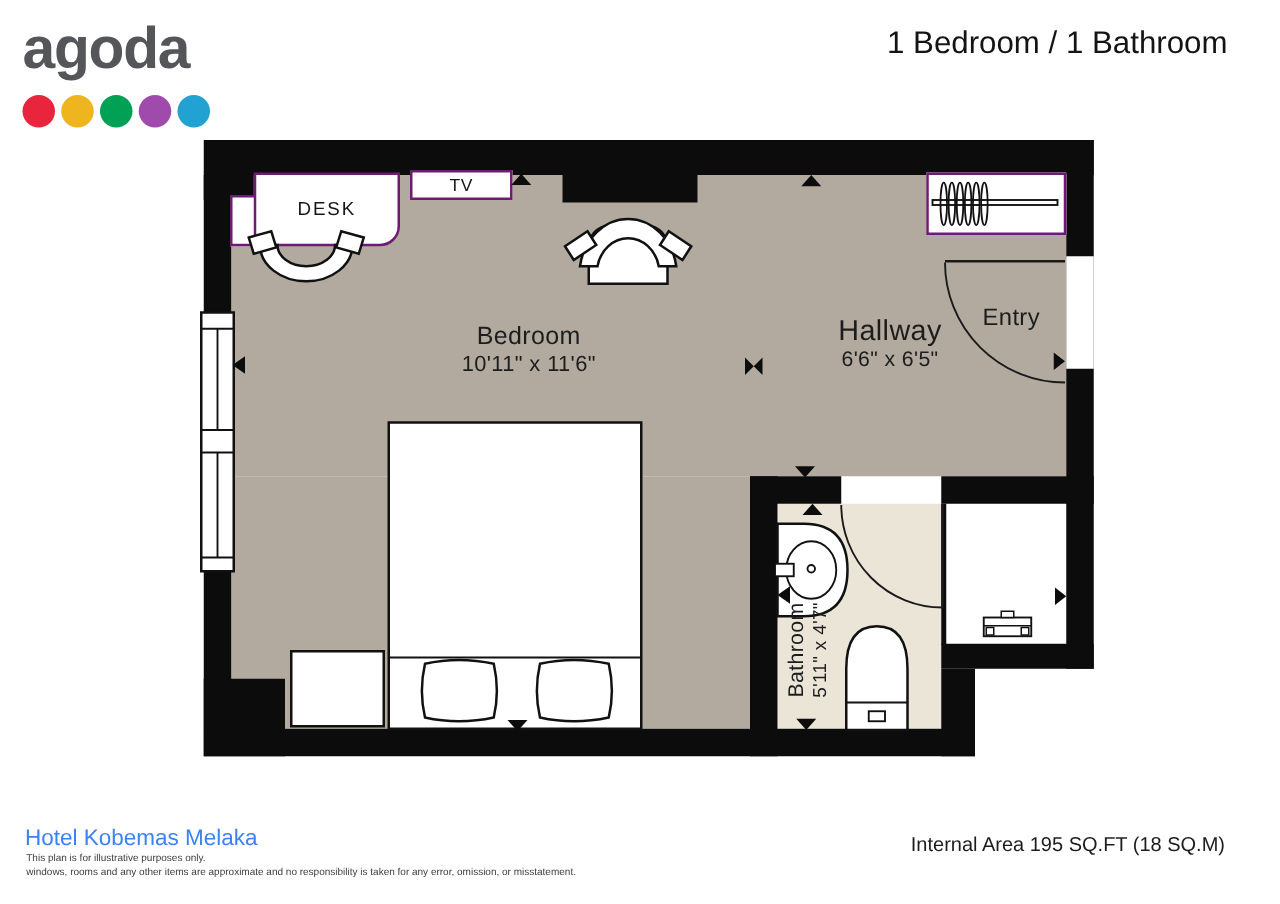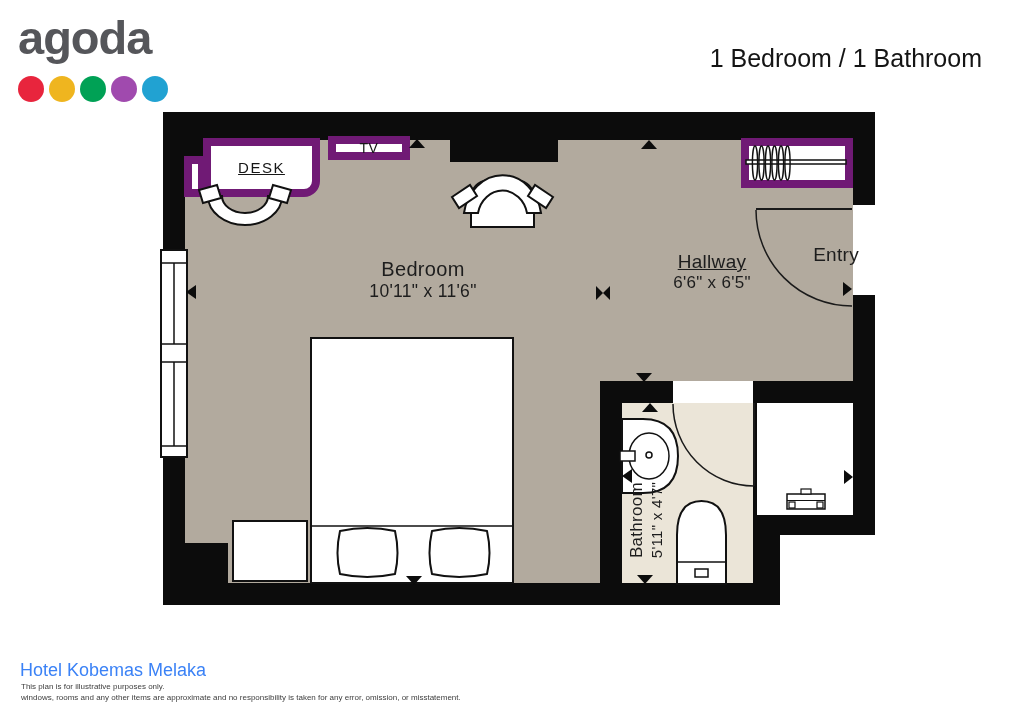--- a/index.html
+++ b/index.html
@@ -1,30 +1,30 @@
 <!DOCTYPE html>
 <html><head>
 <meta charset="utf-8">
 <style>
   html,body{margin:0;padding:0;background:#fff;}
   #root{position:relative;width:1024px;height:723px;background:#ffffff;overflow:hidden;
         font-family:"Liberation Sans",sans-serif;color:#111;border-radius:13px;}
   .wall{position:absolute;background:#0c0c0c;}
   .floor{position:absolute;}
   .whitebox{position:absolute;background:#fff;}
-  .box{position:absolute;background:#fff;border:8px solid #701a75;box-sizing:border-box;
+  .box{position:absolute;background:#fff;border:2px solid #701a75;box-sizing:border-box;
        display:flex;align-items:center;justify-content:center;color:#161616;}
   .roomlabel{position:absolute;text-align:center;color:#1d1d1d;line-height:1.22;}
   .roomlabel .rname{font-size:20px;font-weight:500;letter-spacing:.3px;}
   .roomlabel .rdims{font-size:17.5px;font-weight:400;letter-spacing:.3px;}
   #logo-text{position:absolute;left:18px;top:10px;font-size:47px;font-weight:600;
              color:#55565a;letter-spacing:-1px;}
   #logo-dots{position:absolute;left:18px;top:76px;display:flex;}
   .dot{width:26px;height:26px;border-radius:50%;margin-right:5px;}
-  #plan-title{position:absolute;top:20px;right:42px;font-size:25px;font-weight:500;color:#141414;margin-top:24px;}
+  #plan-title{position:absolute;top:20px;right:42px;font-size:25px;font-weight:500;color:#141414;}
   #footer-hotel{position:absolute;left:20px;top:660px;font-size:18px;color:#3b82f6;}
   #footer-disclaimer{position:absolute;left:21px;top:682px;font-size:8px;line-height:10.5px;color:#3d3d3d;width:460px;}
   #footer-area{position:absolute;right:44px;top:668px;font-size:16px;color:#1d1d1d;}
   svg{position:absolute;left:0;top:0;pointer-events:none;}
 </style>
 </head>
 <body>
 
 <div id="root">
 
@@ -51,21 +51,21 @@
   <div class="wall" style="left:853px;top:112px;width:22px;height:423px;"></div>
   <div class="wall" style="left:600px;top:381px;width:22px;height:224px;"></div>
   <div class="wall" style="left:600px;top:381px;width:73px;height:22px;"></div>
   <div class="wall" style="left:753px;top:381px;width:122px;height:22px;"></div>
   <div class="wall" style="left:753px;top:515px;width:122px;height:20px;"></div>
   <div class="wall" style="left:753px;top:535px;width:27px;height:70px;"></div>
 
   <div class="whitebox" style="left:853px;top:205px;width:22px;height:90px;"></div>
 
   <div class="box" style="left:184px;top:156px;width:22px;height:41px;"></div>
-  <div class="box" style="left:203px;top:138px;width:117px;height:59px;border-radius:0 0 16px 0;font-size:15px;font-weight:500;letter-spacing:1.5px;text-decoration:underline;">
+  <div class="box" style="left:203px;top:138px;width:117px;height:59px;border-radius:0 0 16px 0;font-size:15px;font-weight:500;letter-spacing:1.5px;">
     <span>DESK</span>
   </div>
   <div class="box" style="left:328px;top:136px;width:82px;height:24px;font-size:14px;font-weight:500;letter-spacing:.5px;">
     <span>TV</span>
   </div>
   <div class="box" style="left:741px;top:138px;width:112px;height:50px;"></div>
 
   <svg width="1024" height="723" viewBox="0 0 1024 723">
 
     <g stroke="#111" fill="#fff">
@@ -161,30 +161,31 @@
       <polygon points="596,286 596,300 603,293"></polygon>
       <polygon points="610,286 610,300 603,293"></polygon>
     </g>
   </svg>
 
   <div class="roomlabel" style="left:323px;top:257px;width:200px;">
     <div class="rname">Bedroom</div>
     <div class="rdims">10'11" x 11'6"</div>
   </div>
   <div class="roomlabel" style="left:632px;top:250px;width:160px;">
-    <div class="rname" style="font-size:19px;text-decoration:underline;">Hallway</div>
+    <div class="rname" style="font-size:23px;">Hallway</div>
     <div class="rdims" style="font-size:17px;">6'6" x 6'5"</div>
   </div>
   <div class="roomlabel" style="left:759px;top:243px;width:100px;">
-    <div class="rname" style="font-size:19px;text-align:right;">Entry</div>
+    <div class="rname" style="font-size:19px;">Entry</div>
   </div>
   <div class="roomlabel" style="left:577px;top:497px;width:146px;height:46px;transform:rotate(-90deg);">
     <div class="rname" style="font-size:17px;">Bathroom</div>
     <div class="rdims" style="font-size:15px;">5'11" x 4'7"</div>
   </div>
 
   <div id="footer-hotel">Hotel Kobemas Melaka</div>
   <div id="footer-disclaimer">
     <div>This plan is for illustrative purposes only.</div>
     <div>windows, rooms and any other items are approximate and no responsibility is taken for any error, omission, or misstatement.</div>
   </div>
+  <div id="footer-area">Internal Area 195 SQ.FT (18 SQ.M)</div>
 
 </div>
 
 </body></html>

